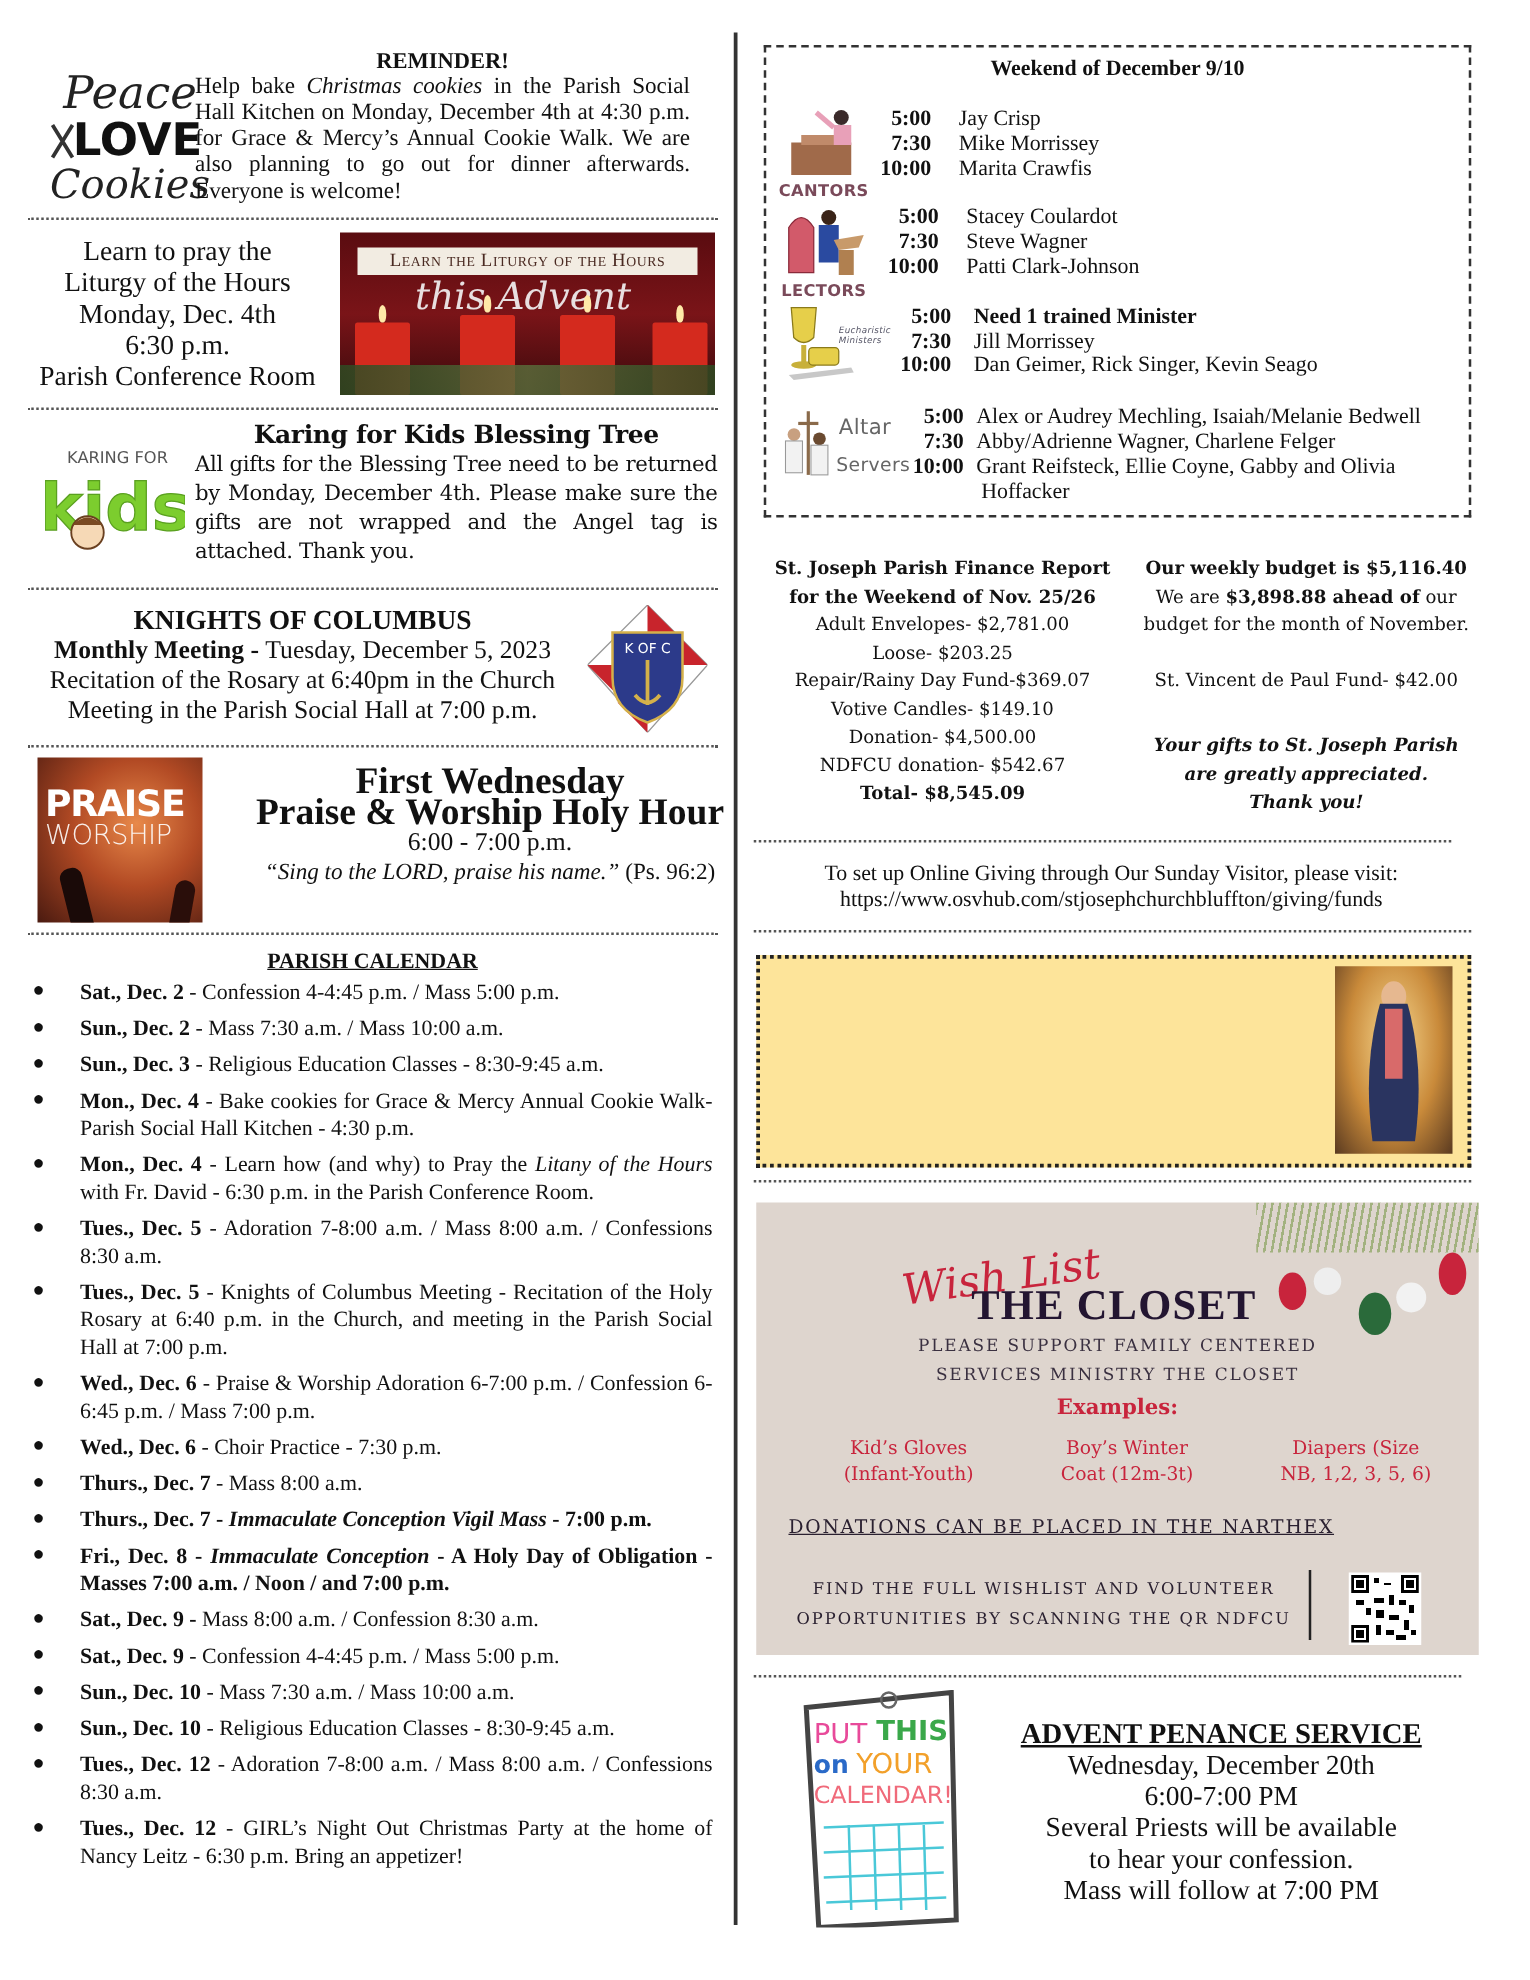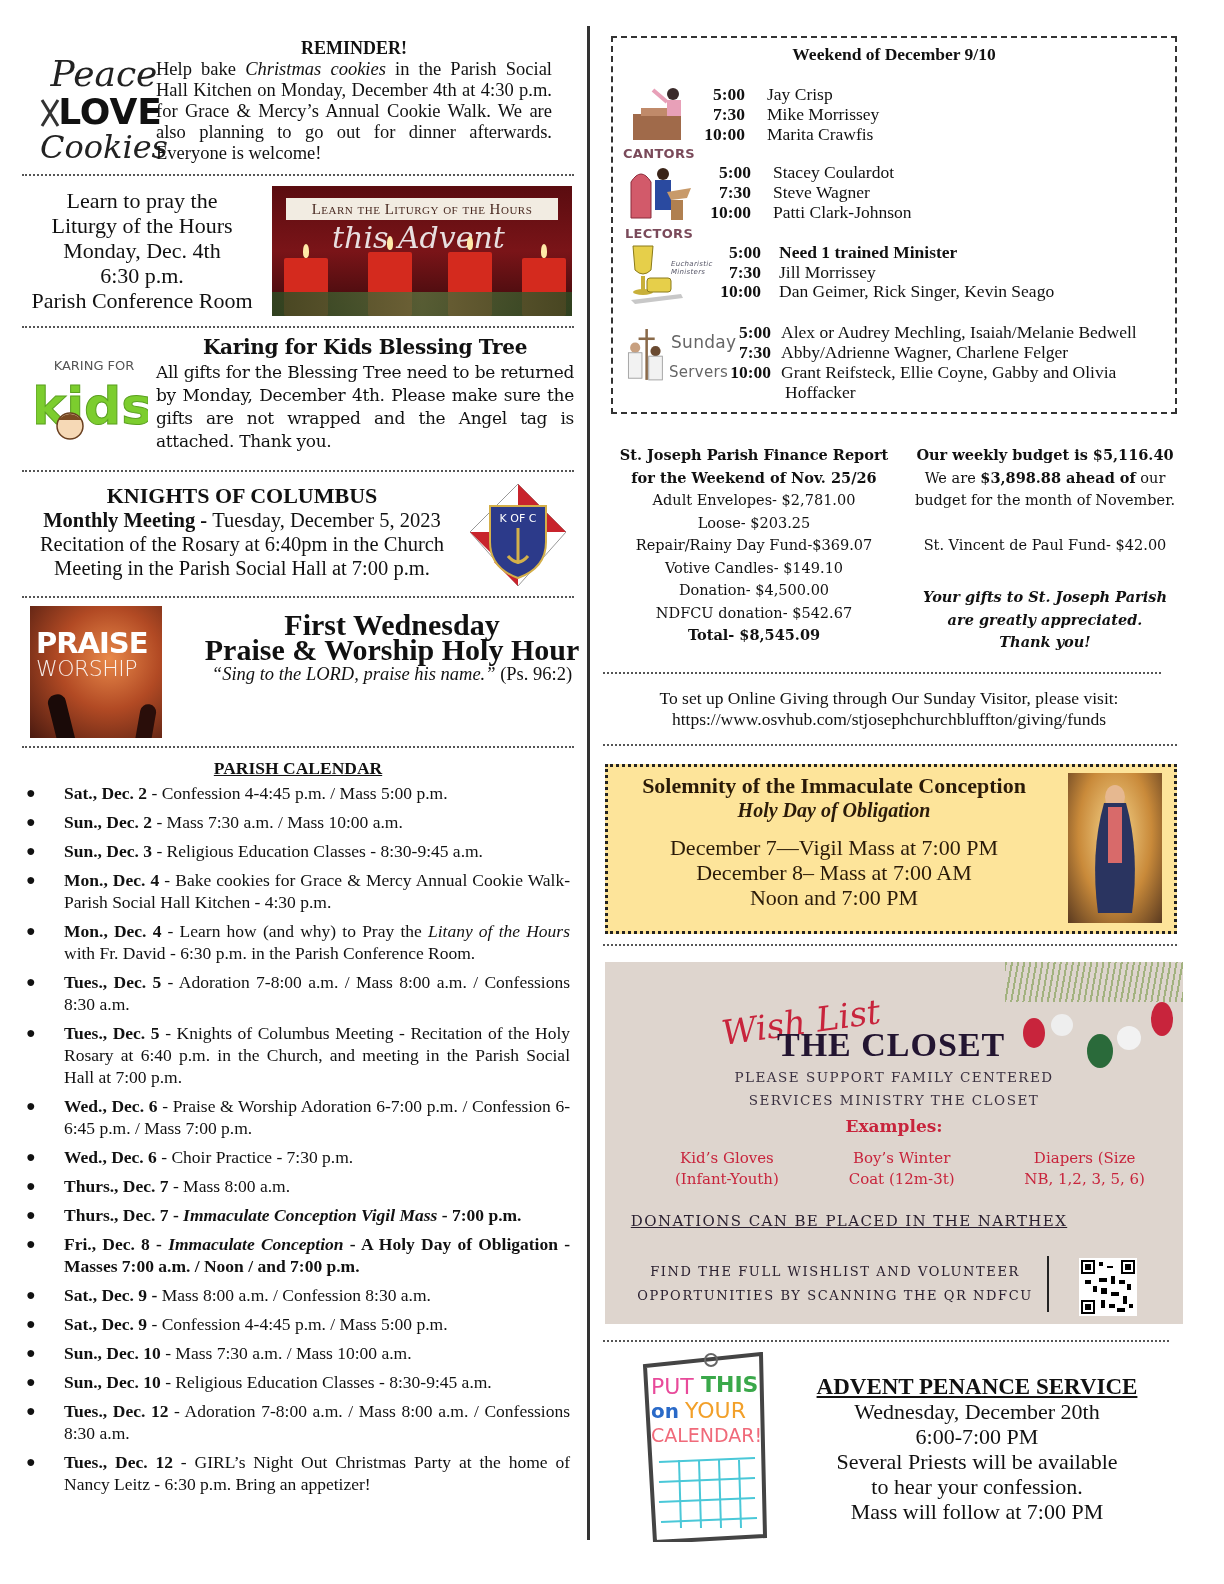--- a/index.html
+++ b/index.html
@@ -166,20 +166,21 @@
 
   <div class="abs praise-img">
     <div style="position:absolute;left:6px;top:20px;font-family:'DejaVu Sans',sans-serif;font-size:29px;font-weight:bold;letter-spacing:-1px;">PRAISE</div>
     <div style="position:absolute;left:6px;top:50px;font-family:'DejaVu Sans',sans-serif;font-size:22px;font-weight:300;letter-spacing:-0.5px;opacity:0.9;">WORSHIP</div>
     <div style="position:absolute;left:22px;top:88px;width:18px;height:50px;background:#1a0a08;border-radius:8px 8px 0 0;transform:rotate(-14deg);"></div>
     <div style="position:absolute;left:108px;top:98px;width:16px;height:40px;background:#2a0e0a;border-radius:8px 8px 0 0;transform:rotate(10deg);"></div>
   </div>
   <div class="abs praise-text">
     <div class="t">First Wednesday</div>
     <div class="t">Praise &amp; Worship Holy Hour</div>
+    <div>6:00 - 7:00 p.m.</div>
     <div class="q"><i>“Sing to the LORD, praise his name.”</i><span> (Ps. 96:2)</span></div>
   </div>
   <div class="abs dotted" style="left:0;top:746px;width:552px;"></div>
 
   <div class="abs cal-title">PARISH CALENDAR</div>
   <ul class="abs cal-list">
     <li><span class="bullet">●</span><b>Sat., Dec. 2</b><span> - Confession 4-4:45 p.m. / Mass 5:00 p.m.</span></li>
     <li><span class="bullet">●</span><b>Sun., Dec. 2</b><span> - Mass 7:30 a.m. / Mass 10:00 a.m.</span></li>
     <li><span class="bullet">●</span><b>Sun., Dec. 3</b><span> - Religious Education Classes - 8:30-9:45 a.m.</span></li>
     <li><span class="bullet">●</span><b>Mon., Dec. 4</b><span> - Bake cookies for Grace &amp; Mercy Annual Cookie Walk- Parish Social Hall Kitchen - 4:30 p.m.</span></li>
@@ -249,21 +250,21 @@
 
     <div class="ministry" style="top:284px;width:552px;height:84px;">
       <svg class="icon" viewBox="0 0 66 66" style="top:2px;left:4px;width:56px;height:66px;">
         <rect x="24" y="0" width="3" height="60" fill="#8a6a4a"></rect>
         <rect x="16" y="10" width="19" height="3" fill="#8a6a4a"></rect>
         <circle cx="12" cy="22" r="6" fill="#c8a080"></circle>
         <rect x="4" y="28" width="16" height="30" fill="#f2f2f2" stroke="#999"></rect>
         <circle cx="36" cy="26" r="6" fill="#6a4a30"></circle>
         <rect x="28" y="32" width="16" height="28" fill="#f2f2f2" stroke="#999"></rect>
       </svg>
-      <div class="minlabel" style="left:50px;top:10px;font-size:17px;font-weight:normal;color:#666;font-family:'DejaVu Sans',sans-serif;">Sunday</div>
+      <div class="minlabel" style="left:50px;top:10px;font-size:17px;font-weight:normal;color:#666;font-family:'DejaVu Sans',sans-serif;">Altar</div>
       <div class="minlabel" style="left:48px;top:40px;font-size:15px;font-weight:normal;color:#666;font-family:'DejaVu Sans',sans-serif;">Servers</div>
       <div class="row" style="left:106px;top:0;"><span class="time" style="width:44px">5:00</span><span class="name" style="margin-left:10px">Alex or Audrey Mechling, Isaiah/Melanie Bedwell</span></div>
       <div class="row" style="left:106px;top:20px;"><span class="time" style="width:44px">7:30</span><span class="name" style="margin-left:10px">Abby/Adrienne Wagner, Charlene Felger</span></div>
       <div class="row" style="left:106px;top:40px;"><span class="time" style="width:44px">10:00</span><span class="name" style="margin-left:10px">Grant Reifsteck, Ellie Coyne, Gabby and Olivia</span></div>
       <div class="row" style="left:106px;top:60px;"><span class="time" style="width:44px"></span><span class="name" style="margin-left:14px">Hoffacker</span></div>
     </div>
   </div>
 
   <div class="abs finance">
     <div class="b">St. Joseph Parish Finance Report</div>
@@ -288,29 +289,20 @@
   </div>
 
   <div class="abs dotted" style="left:0;top:672px;width:558px;"></div>
   <div class="abs online">
     <div>To set up Online Giving through Our Sunday Visitor, please visit:</div>
     <div>https://www.osvhub.com/stjosephchurchbluffton/giving/funds</div>
   </div>
   <div class="abs dotted" style="left:0;top:744px;width:574px;"></div>
 
   <div class="abs immaculate">
-    <div class="imm-text">
-      <div class="imm-title">Solemnity of the Immaculate Conception</div>
-      <div class="imm-sub">Holy Day of Obligation</div>
-      <div class="imm-lines">
-        <div>December 7—Vigil Mass at 7:00 PM</div>
-        <div>December 8– Mass at 7:00 AM</div>
-        <div>Noon and 7:00 PM</div>
-      </div>
-    </div>
     <div class="mary">
       <svg width="94" height="150" viewBox="0 0 94 150">
         <ellipse cx="47" cy="24" rx="10" ry="12" fill="#e6b890"></ellipse>
         <path d="M36 30 Q22 80 30 140 L64 140 Q72 80 58 30 Z" fill="#2a3460"></path>
         <path d="M40 34 L40 90 L54 90 L54 34 Z" fill="#d86a6a"></path>
       </svg>
     </div>
   </div>
   <div class="abs dotted" style="left:0;top:944px;width:574px;"></div>
 

